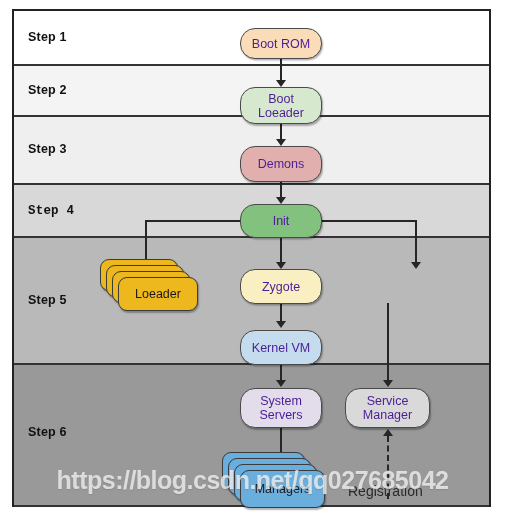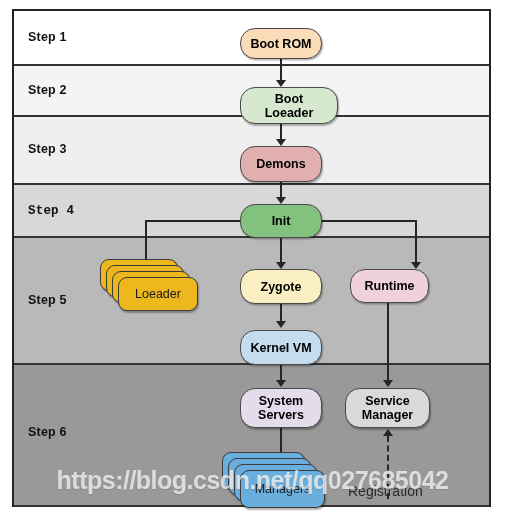--- a/index.html
+++ b/index.html
@@ -9,22 +9,22 @@
   
   #frame{position:absolute;left:12px;top:9px;width:479px;height:498px;border:2px solid #222;box-sizing:border-box;background:#fff;}
 
   .band{position:absolute;left:0;width:100%;box-sizing:border-box;border-bottom:2px solid #333;}
   .band:last-child{border-bottom:none;}
   .band-label{position:absolute;left:14px;font-weight:bold;font-size:12.5px;color:#111;letter-spacing:.2px;}
 
   
   .node{position:absolute;box-sizing:border-box;border:1.6px solid #4a4a4a;border-radius:15px;
         display:flex;align-items:center;justify-content:center;text-align:center;
-        font-size:12.5px;color:#000000;line-height:1.12;z-index:6;
-        box-shadow:1px 1.5px 1.5px rgba(0,0,0,.30);font-weight:bold;}
+        font-size:12.5px;color:#4c1d95;line-height:1.12;z-index:6;
+        box-shadow:1px 1.5px 1.5px rgba(0,0,0,.30);}
   .node span{display:block;padding:0 2px;}
 
   
   .stack{position:absolute;z-index:6;}
   .stack .layer{position:absolute;box-sizing:border-box;border:1.6px solid #3b3b3b;border-radius:9px;
         box-shadow:1px 1.5px 1.5px rgba(0,0,0,.30);}
   .stack .layer.front{display:flex;align-items:center;justify-content:center;text-align:center;
         font-size:12.5px;color:#1a1a1a;line-height:1.12;}
 
   
@@ -104,21 +104,21 @@
     <div class="arrow down" style="left:262px;top:452px;"></div>
 
     <div class="dash" style="left:373px;top:425px;height:63px;"></div>
     <div class="arrow up" style="left:369px;top:418px;"></div>
     <div class="edge-label" style="left:334px;top:472px;">Registration</div>
 
     <div class="node" style="left:226px;top:17px;width:82px;height:31px;background:#fadcb9;">
       <span>Boot ROM</span>
     </div>
 
-    <div class="node" style="left:226px;top:76px;width:98px;height:37px;background:#d6e8ce;">
+    <div class="node" style="left:226px;top:76px;width:82px;height:37px;background:#d6e8ce;">
       <span class="ml">Boot<br>Loeader</span>
     </div>
 
     <div class="node" style="left:226px;top:135px;width:82px;height:36px;background:#e1b0ae;">
       <span>Demons</span>
     </div>
 
     <div class="node" style="left:226px;top:193px;width:82px;height:34px;background:#82c17e;text-align:right;">
       <span>Init</span>
     </div>
@@ -129,23 +129,20 @@
       <div class="layer" style="left:12px;top:12px;width:78px;height:32px;background:#edb71e;"></div>
       <div class="layer front" style="left:18px;top:18px;width:80px;height:34px;background:#edb71e;">
         <span>Loeader</span>
       </div>
     </div>
 
     <div class="node" style="left:226px;top:258px;width:82px;height:35px;background:#faeec3;">
       <span>Zygote</span>
     </div>
 
-    <div class="node" style="left:336px;top:258px;width:79px;height:34px;background:#eed1dc;">
-      <span>Runtime</span>
-    </div>
 
     <div class="node" style="left:226px;top:319px;width:82px;height:35px;background:#c5dcef;">
       <span>Kernel VM</span>
     </div>
 
     <div class="node" style="left:226px;top:377px;width:82px;height:40px;background:#e3dcea;">
       <span class="ml">System<br>Servers</span>
     </div>
 
     <div class="node" style="left:331px;top:377px;width:85px;height:40px;background:#d9d9d9;">

